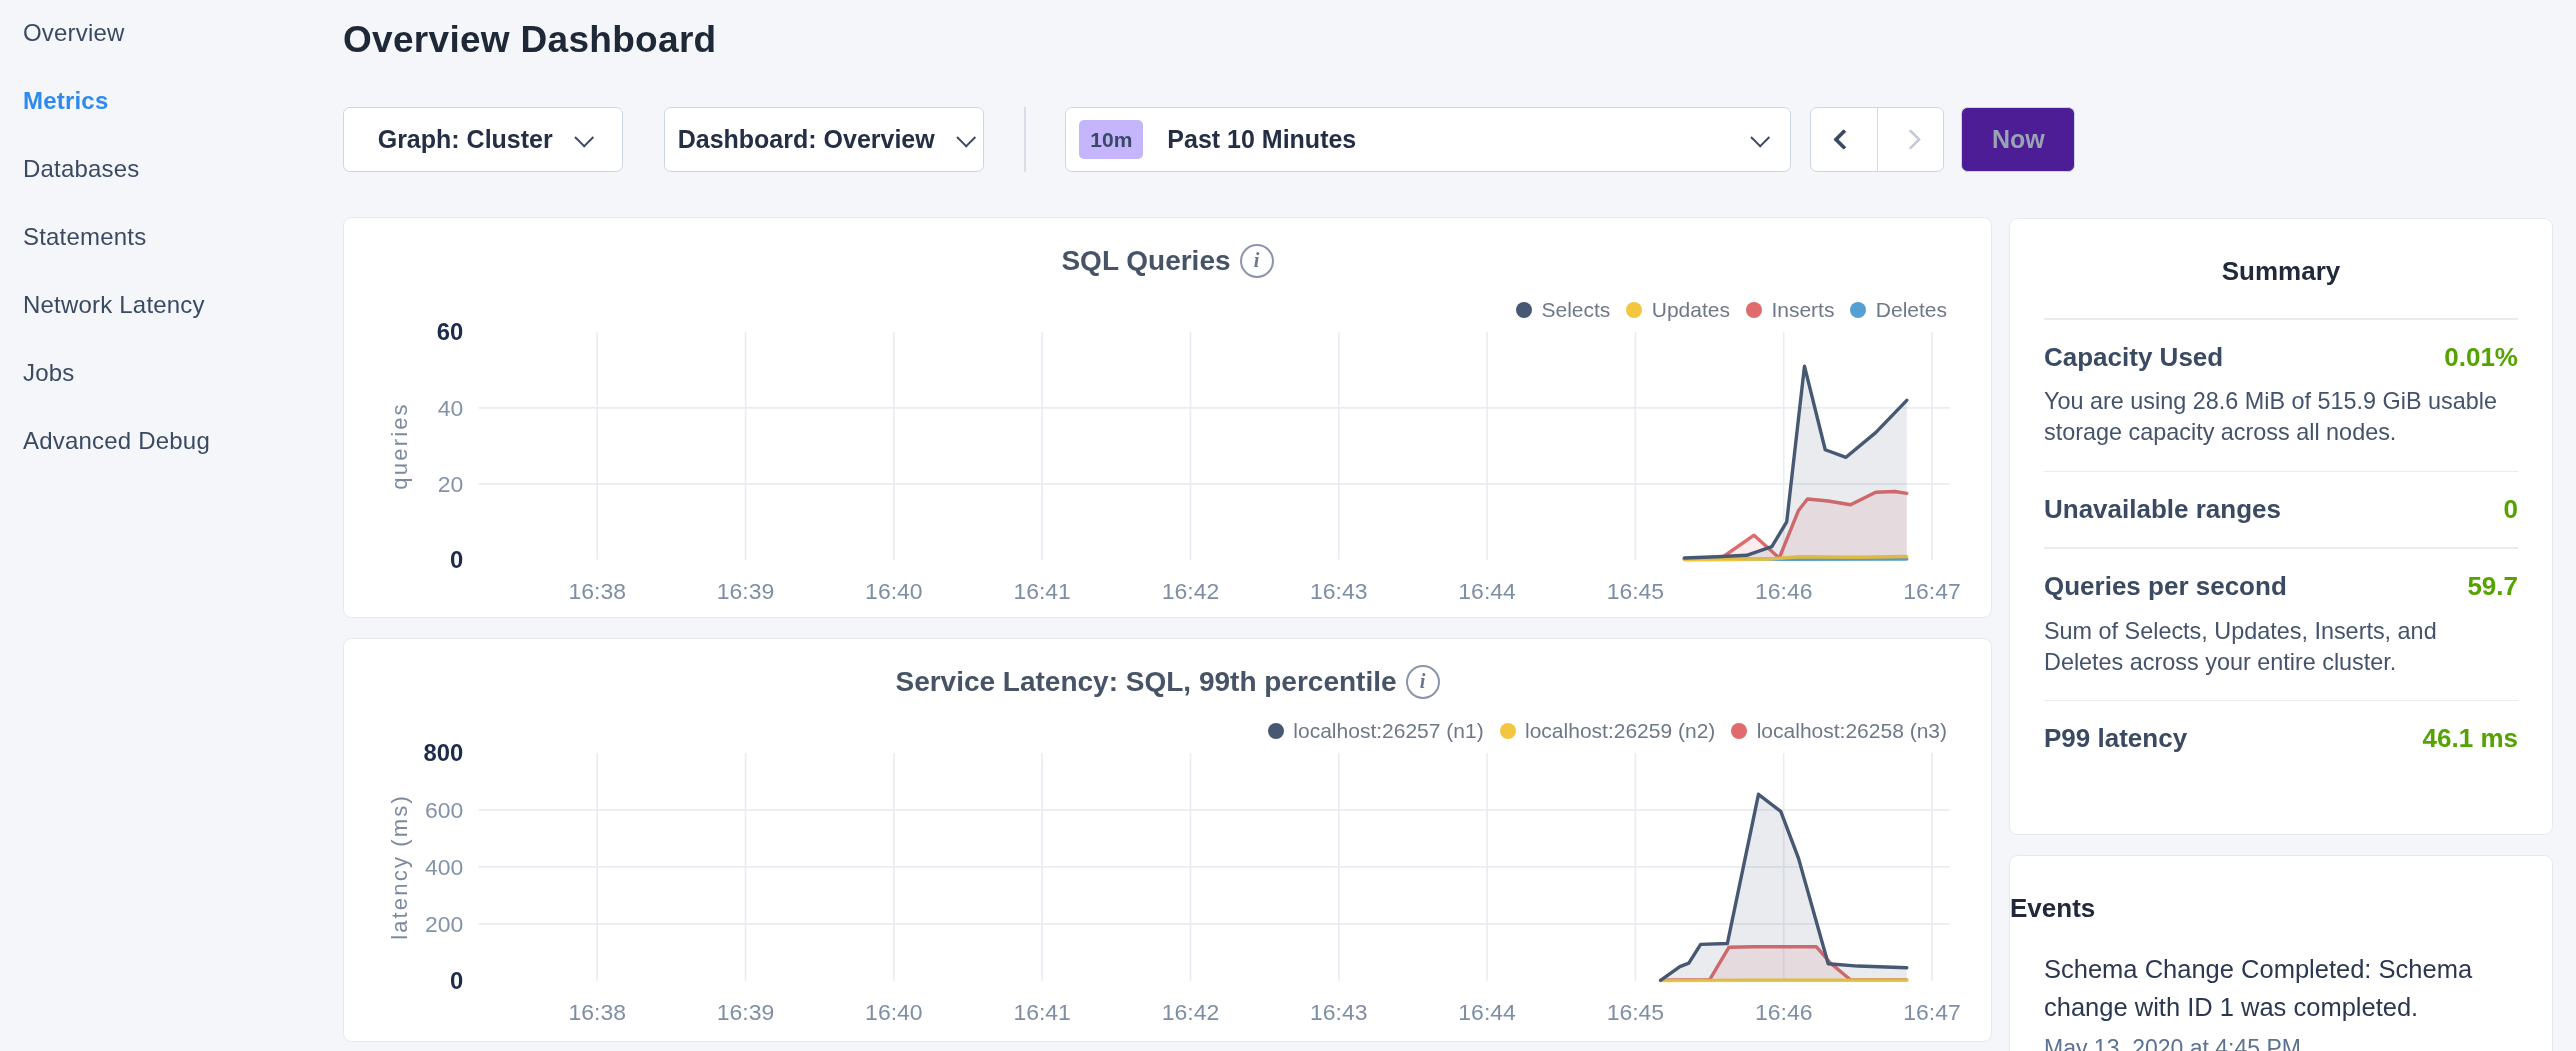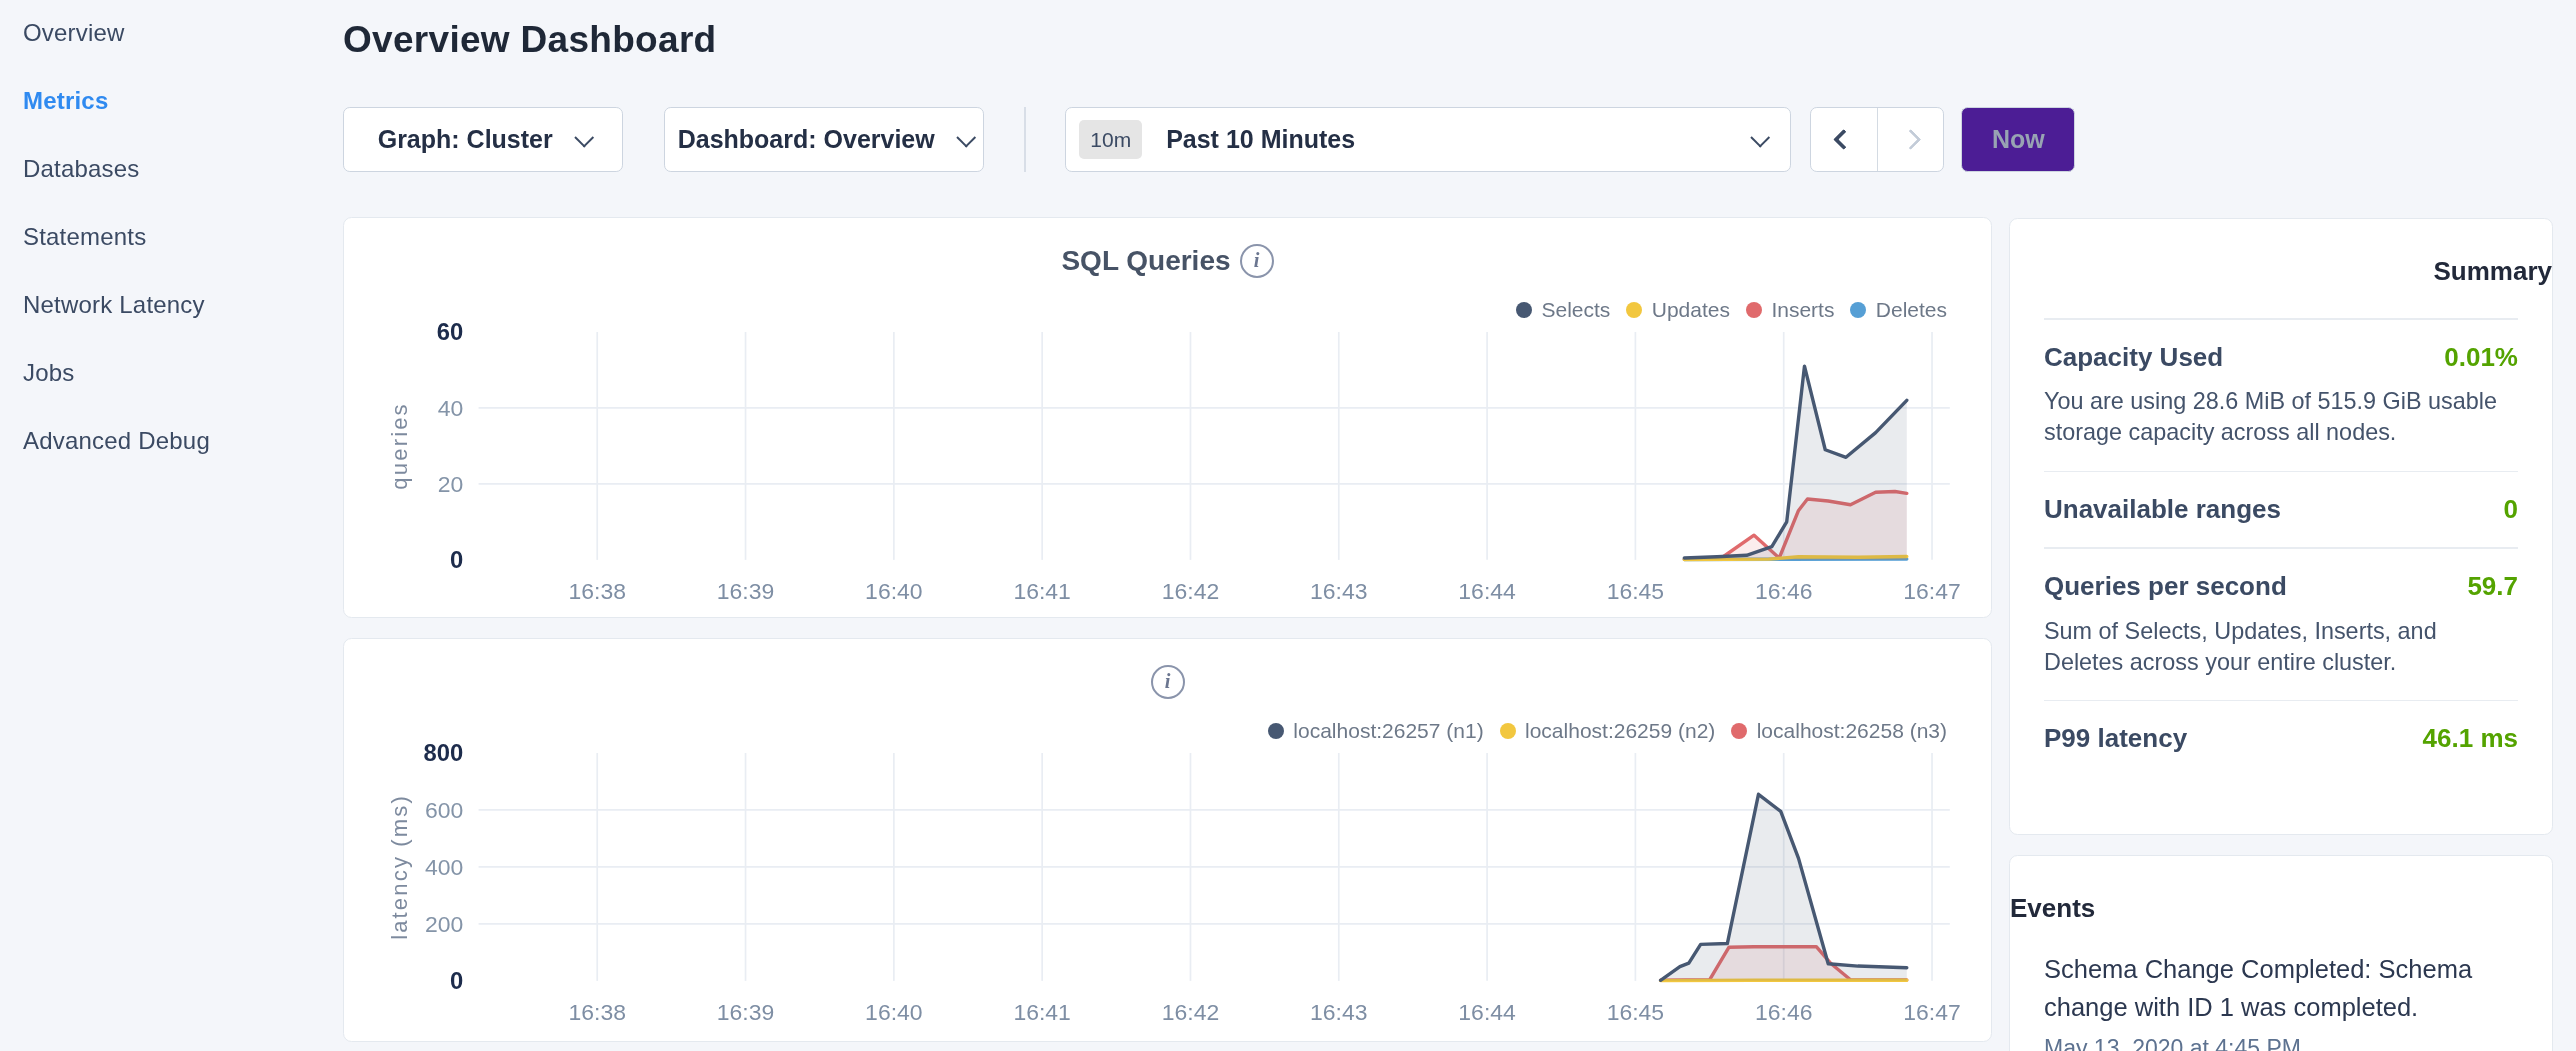--- a/index.html
+++ b/index.html
@@ -22,21 +22,21 @@
              align-items:center; justify-content:center; font-size:25px; font-weight:700;
              color:#242f45; cursor:pointer; }
   .dd-graph { width:280px; margin-right:41px; }
   .dd-dashboard { width:320px; }
   .chev-down { width:13.6px; height:13.6px; border-right:2.6px solid #3b4a63; border-bottom:2.6px solid #3b4a63;
                transform:rotate(45deg) translateY(-3.4px); margin-left:22px; display:inline-block; }
   .vdivider { width:1.7px; background:#d8dee7; margin:0 39px 0 40px; }
 
   .time-picker { width:726px; background:#fff; border:1.7px solid #cdd5e0; border-radius:6.8px;
                  display:flex; align-items:center; padding:0 25.5px 0 13.6px; cursor:pointer; }
-  .time-badge { background:#e5e5e5; color:#3b4a63; font-size:21px; font-weight:400;
+  .time-badge { background:#c4b5fd; color:#3b4a63; font-size:21px; font-weight:700;
                 border-radius:5.1px; padding:7.7px 11px; margin-right:24px; }
   .time-label { font-size:25px; font-weight:700; color:#242f45; flex:1; }
   .arrow-group { display:flex; width:134px; margin-left:19.6px; background:#fff;
                  border:1.7px solid #cdd5e0; border-radius:6.8px; overflow:hidden; }
   .arrow-btn { flex:1; display:flex; align-items:center; justify-content:center; cursor:pointer; }
   .arrow-btn + .arrow-btn { border-left:1.7px solid #d4dbe3; }
   .chev-left { width:15.3px; height:15.3px; border-left:4.3px solid #3b4a63; border-bottom:4.3px solid #3b4a63;
                transform:rotate(45deg); border-radius:1.7px; }
   .chev-right { width:15.3px; height:15.3px; border-right:3.4px solid #c3ccd8; border-top:3.4px solid #c3ccd8;
                 transform:rotate(45deg); border-radius:1.7px; }
@@ -57,21 +57,21 @@
   .info-icon { width:34px; height:34px; border:2.6px solid #8a94ab; border-radius:50%;
                color:#6b7690; font-size:20.4px; font-weight:700; display:flex; align-items:center;
                justify-content:center; cursor:pointer; font-family:"Liberation Serif", serif; font-style:italic; }
   .legend { position:absolute; right:44px; top:80px; display:flex; gap:16px; }
   .legend-item { display:flex; align-items:center; gap:9.4px; cursor:pointer; }
   .legend-dot { width:16px; height:16px; border-radius:50%; }
   .legend-label { font-size:21px; color:#6d7888; }
   .chart-svg { position:absolute; left:0; top:0; }
 
   
-  .summary-title { text-align:right; font-size:26px; font-weight:700; color:#22293a; padding-top:37px; }
+  .summary-title { text-align:center; font-size:26px; font-weight:700; color:#22293a; padding-top:37px; }
   .summary-body { padding:31px 34px 0; }
   .sum-row { padding:22px 0; }
   .sum-line { display:flex; align-items:baseline; }
   .sum-label { font-size:26px; font-weight:700; color:#3b4a63; }
   .sum-link { font-size:25.5px; font-weight:700; color:var(--accent-blue,#2f8af0); margin-left:18.7px; cursor:pointer; }
   .sum-value { margin-left:auto; font-size:26px; font-weight:700; color:var(--green,#54a300); white-space:nowrap; }
   .sum-desc { font-size:23.4px; color:#44536b; line-height:1.33; margin-top:13.6px; }
   .sum-divider { height:1.7px; background:#e8ecf1; }
 
   
@@ -186,20 +186,21 @@
         <path d="M1575.8,401.1 L1619.4,399.8 L1657.8,373.0 L1687.4,399.8 L1710.1,343.9 L1720.6,330.5 L1745.0,332.8 L1771.2,337.2 L1800.8,322.5 L1823.5,321.6 L1837.4,323.8" fill="none" stroke="#e06a6c" stroke-width="4" stroke-linejoin="round" stroke-linecap="round"></path>
         <path d="M1575.8,401.6 L1675.2,401.1 L1710.1,398.4 L1779.9,398.9 L1837.4,398.0 L1837.4,402 L1575.8,402 Z" fill="#f2c73f" fill-opacity="0.12" stroke="none"></path>
         <path d="M1575.8,401.6 L1675.2,401.1 L1710.1,398.4 L1779.9,398.9 L1837.4,398.0" fill="none" stroke="#f2c73f" stroke-width="4" stroke-linejoin="round" stroke-linecap="round"></path>
         <path d="M1575.8,399.8 L1614.2,398.4 L1649.1,396.6 L1678.7,386.4 L1696.2,357.3 L1717.1,174.2 L1741.5,272.5 L1765.9,281.4 L1800.8,252.4 L1837.4,214.4 L1837.4,402 L1575.8,402 Z" fill="#475872" fill-opacity="0.12" stroke="none"></path>
         <path d="M1575.8,399.8 L1614.2,398.4 L1649.1,396.6 L1678.7,386.4 L1696.2,357.3 L1717.1,174.2 L1741.5,272.5 L1765.9,281.4 L1800.8,252.4 L1837.4,214.4" fill="none" stroke="#475872" stroke-width="4" stroke-linejoin="round" stroke-linecap="round"></path>
       </svg>
   </section>
 
   <section class="card chart-card-2">
     <div class="chart-header">
+      <span class="chart-title">Service Latency: SQL, 99th percentile</span>
       <span class="info-icon">i</span>
     </div>
     <div class="legend">
         <span class="legend-item">
           <span class="legend-dot" style="background: rgb(71, 88, 114);"></span>
           <span class="legend-label">localhost:26257 (n1)</span>
         </span>
         <span class="legend-item">
           <span class="legend-dot" style="background: rgb(242, 199, 63);"></span>
           <span class="legend-label">localhost:26259 (n2)</span>

